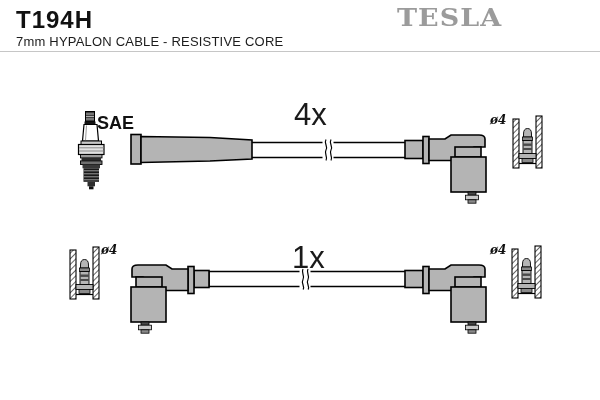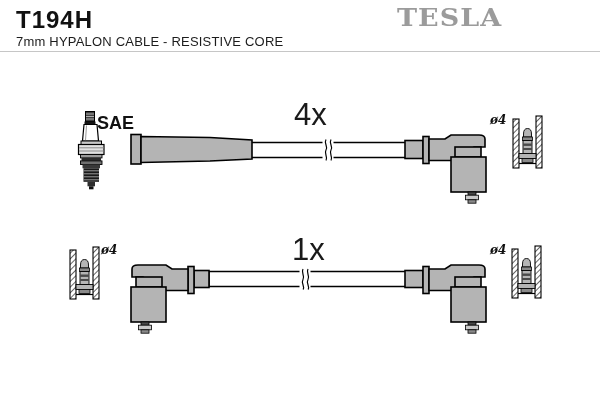--- a/index.html
+++ b/index.html
@@ -19,21 +19,21 @@
   .brand-logo{
     left:397px;top:4px;font-family:"DejaVu Serif",serif;font-weight:bold;
     font-size:27px;color:var(--logo_gray,#9b9b9b);letter-spacing:1px;
     transform:scaleY(0.88);transform-origin:top left;
   }
   .header-rule{
     left:0;top:51px;width:600px;height:1px;background:var(--rule_gray,#c6c6c6);
   }
   .qty-label{font-size:31px;color:#1a1a1a;}
   .qty-top{left:294px;top:97px;}
-  .qty-bottom{left:292px;top:232px;}
+  .qty-bottom{left:292px;top:240px;}
   .dia-label{
     font-size:12px;font-weight:bold;font-style:italic;color:#111;
     font-family:"DejaVu Serif",serif;
   }
   .dia-tr{left:490px;top:113px;}
   .dia-bl{left:101px;top:243px;}
   .dia-br{left:490px;top:243px;}
   .sae-label{left:97px;top:113px;font-size:18px;font-weight:bold;color:#111;}
   svg{position:absolute;left:0;top:0;}
   .boot{fill:var(--boot_gray,#b4b4b4);stroke:var(--outline,#000);stroke-width:1.6;}

